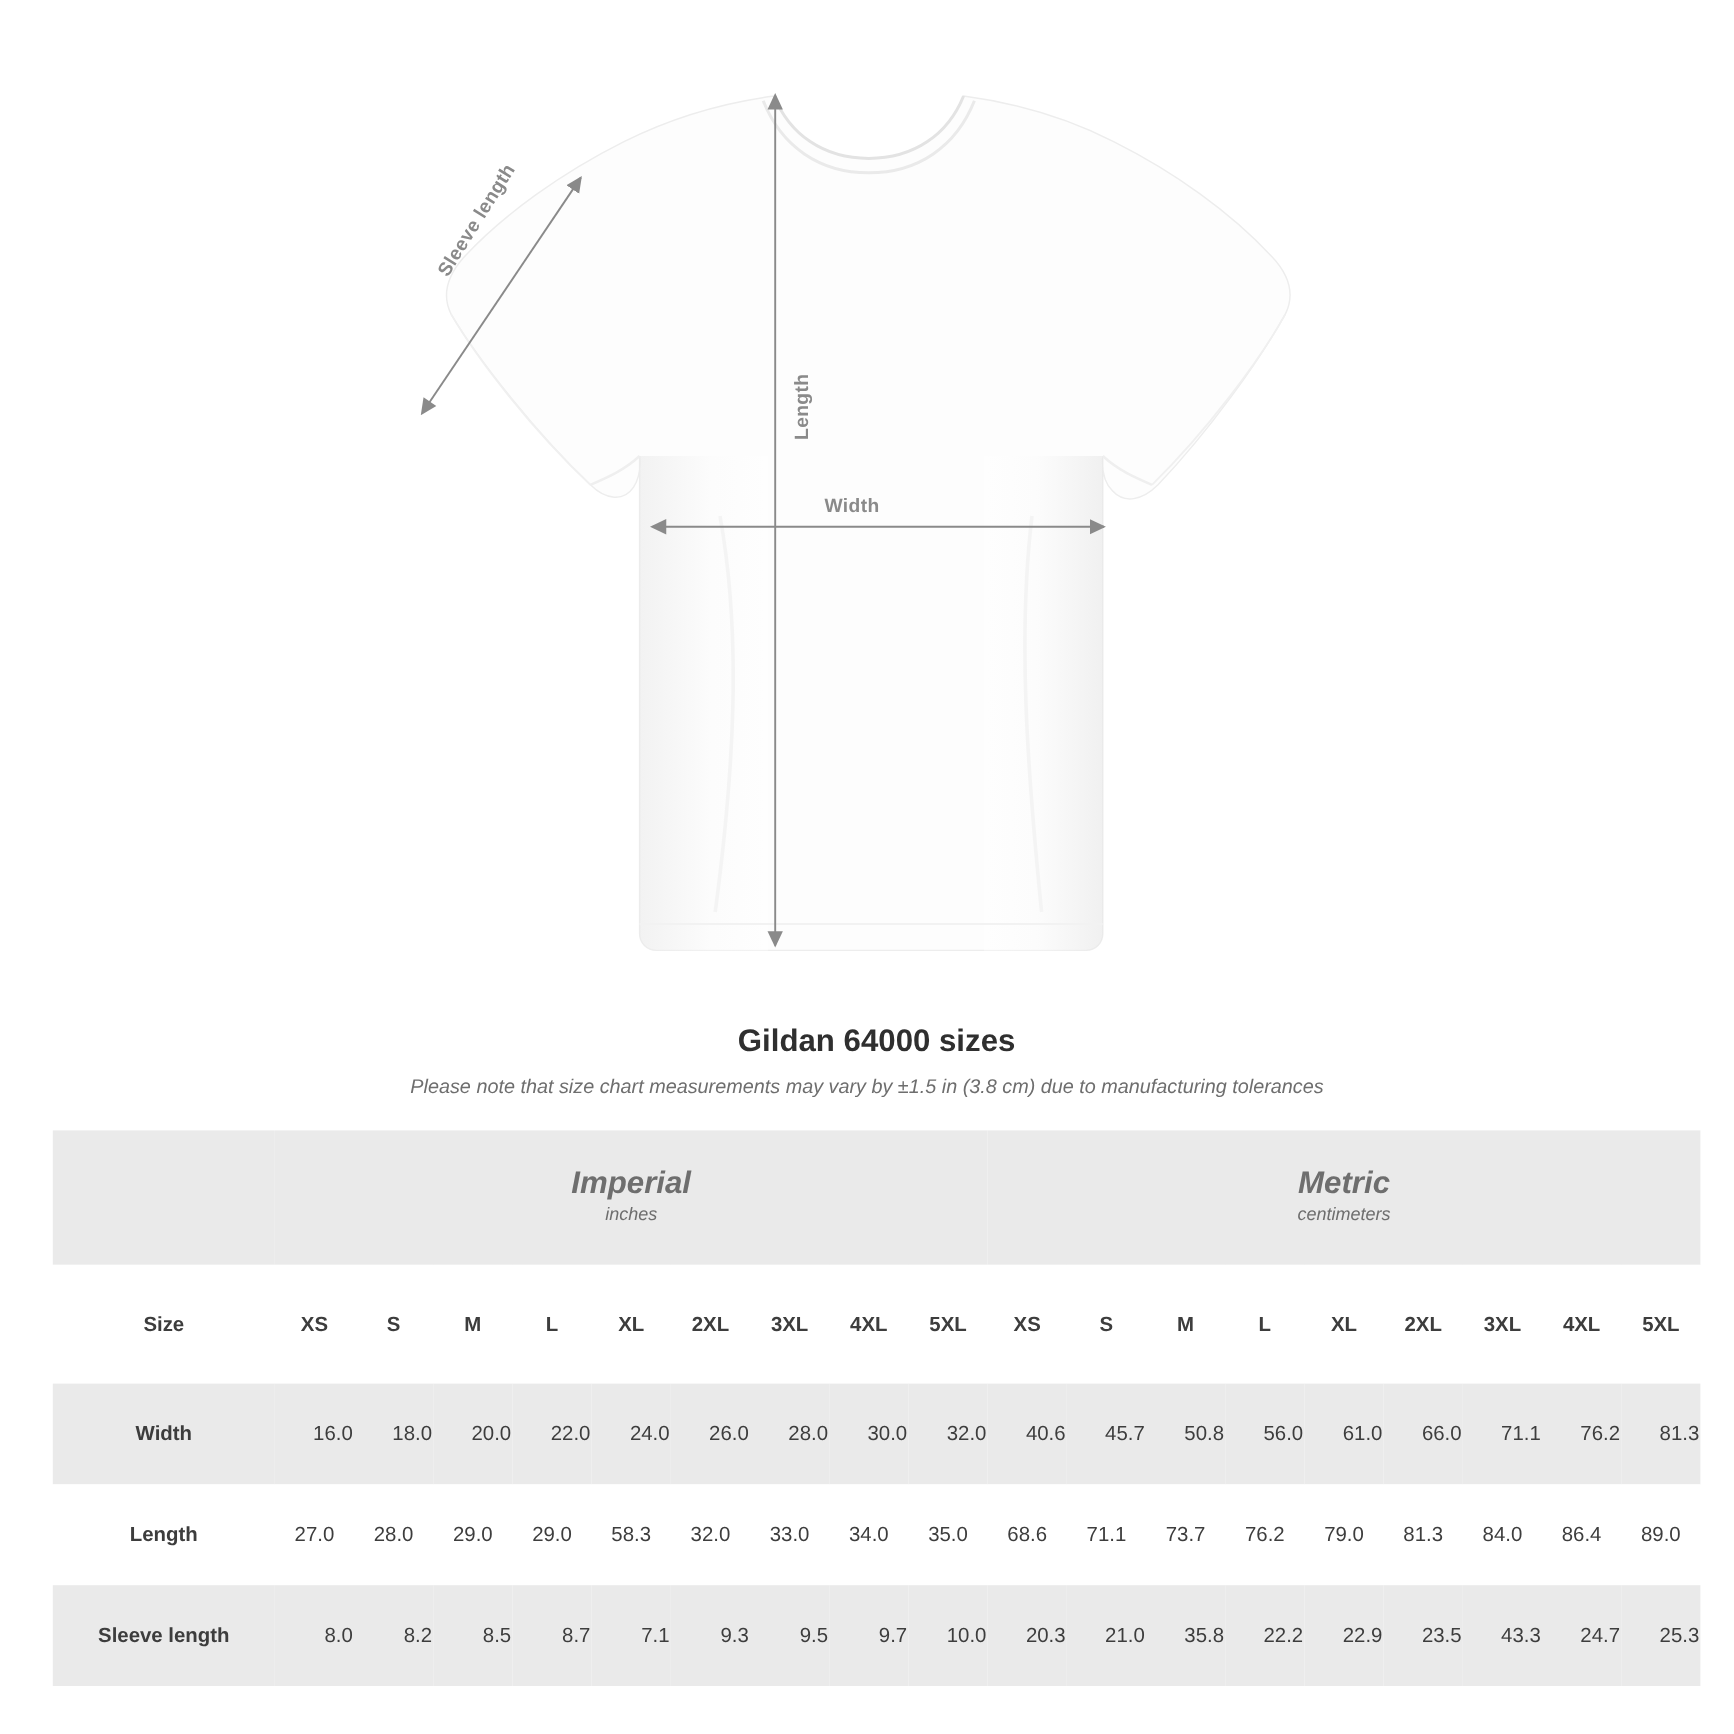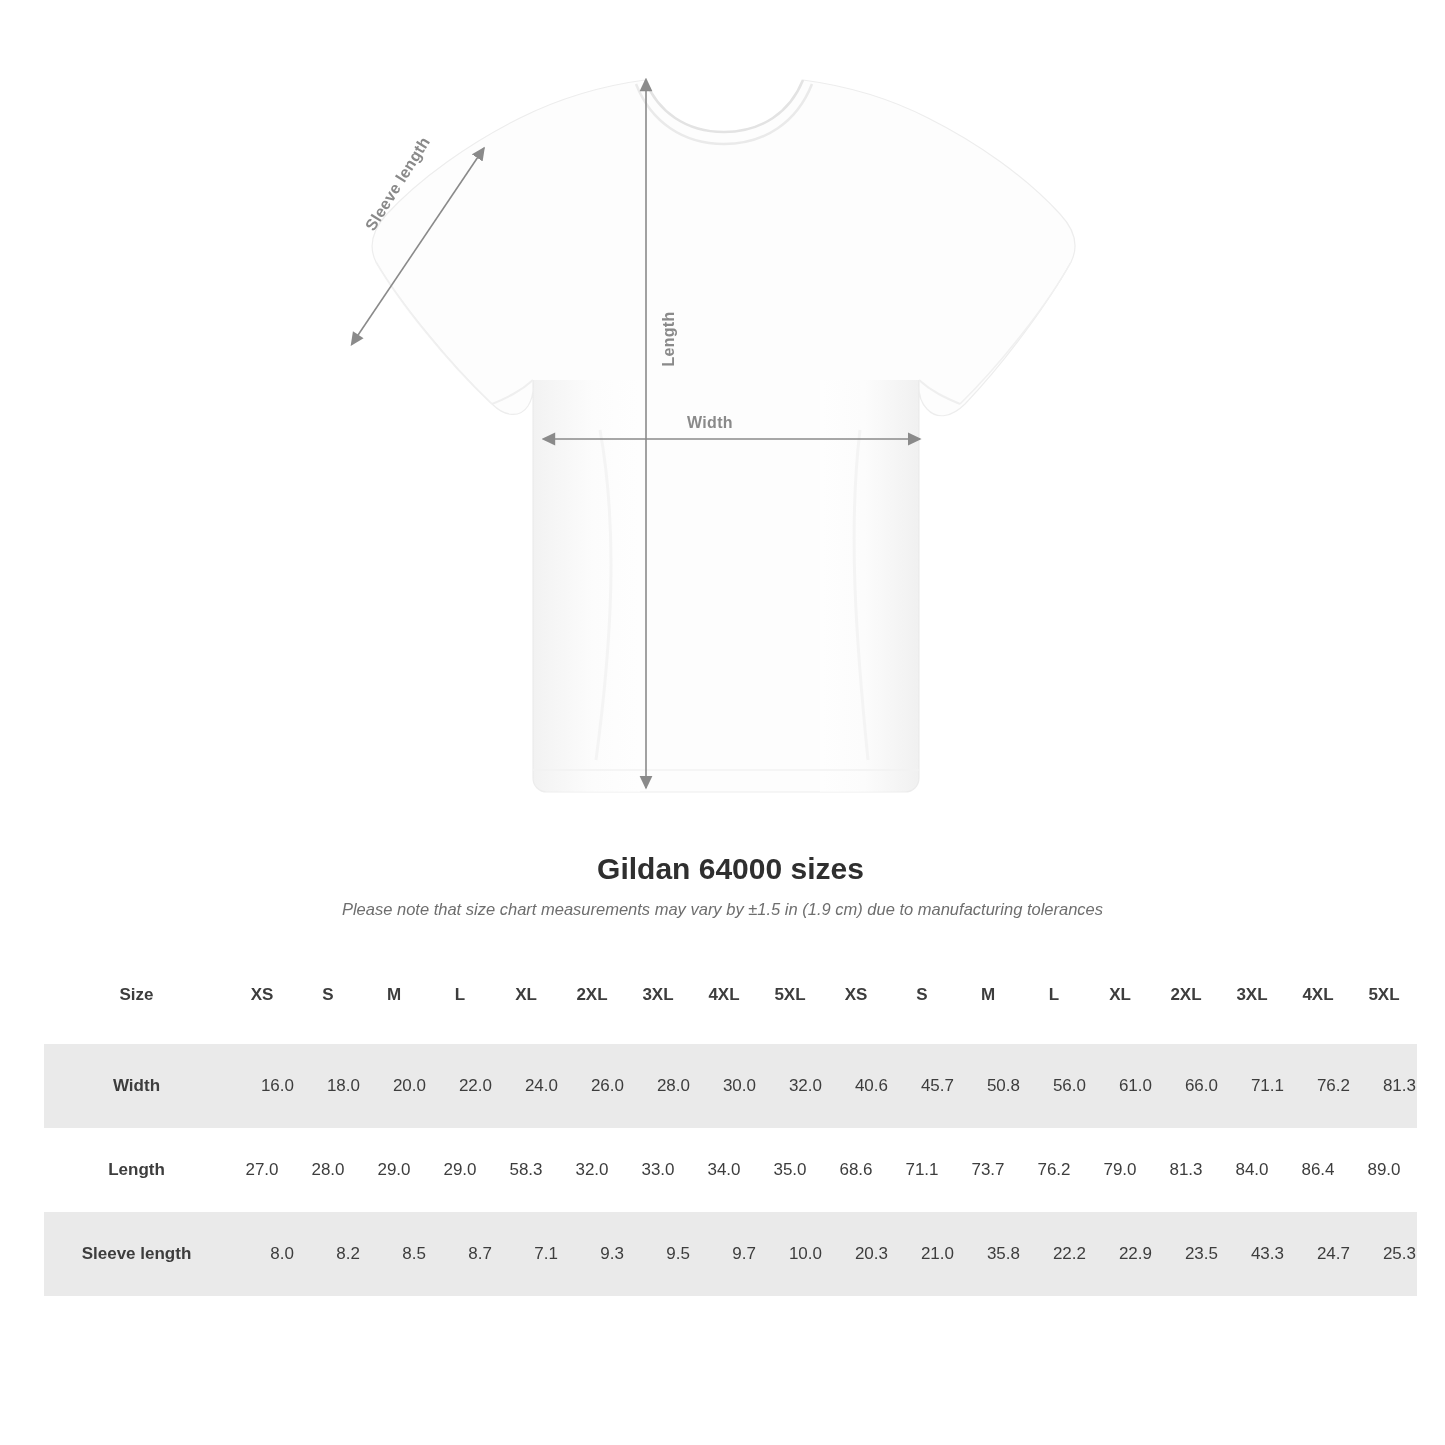--- a/index.html
+++ b/index.html
@@ -64,21 +64,21 @@
     width: 110px;
     text-align: center;
   }
 
   
   .title-block {
     text-align: center;
     margin-top: 22px;
   }
   .chart-title {
-    font-size: 30px;
+    font-size: 26px;
     font-weight: bold;
     color: #2f2f2f;
     margin: 0 0 14px 16px;
   }
   .chart-note {
     font-size: 16.5px;
     font-style: italic;
     color: #6e6e6e;
     margin: 0;
   }
@@ -214,31 +214,42 @@
       </g>
     </svg>
 
     <div class="dim-label label-sleeve">Sleeve length</div>
     <div class="dim-label label-length">Length</div>
     <div class="dim-label label-width">Width</div>
   </div>
 
   <div class="title-block">
     <h1 class="chart-title">Gildan 64000 sizes</h1>
-    <p class="chart-note">Please note that size chart measurements may vary by ±1.5 in (1.9 cm) due to manufacturing tolerances</p>
+    <p class="chart-note">Please note that size chart measurements may vary by ±1.5 in (3.8 cm) due to manufacturing tolerances</p>
   </div>
 
   <div class="table-wrap">
     <table class="size-table">
       <colgroup>
         <col style="width:185px">
         <col span="9" style="width:66px">
         <col span="9" style="width:66px">
       </colgroup>
       <tbody>
+        <tr class="unit-row">
+          <td></td>
+          <td colspan="9">
+            <div class="unit-name">Imperial</div>
+            <div class="unit-sub">inches</div>
+          </td>
+          <td colspan="9">
+            <div class="unit-name">Metric</div>
+            <div class="unit-sub">centimeters</div>
+          </td>
+        </tr>
 
         <tr class="head-row">
           <td class="rowlabel">Size</td>
           <td>XS</td>
           <td>S</td>
           <td>M</td>
           <td>L</td>
           <td>XL</td>
           <td>2XL</td>
           <td>3XL</td>

